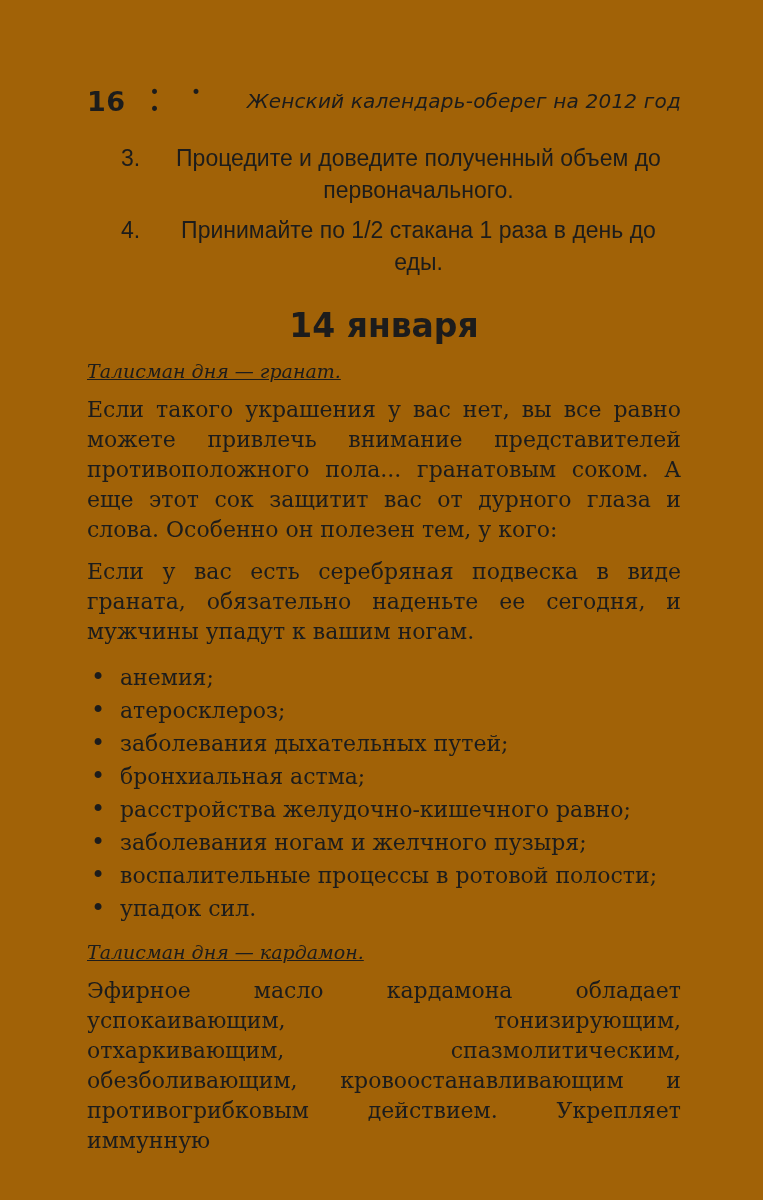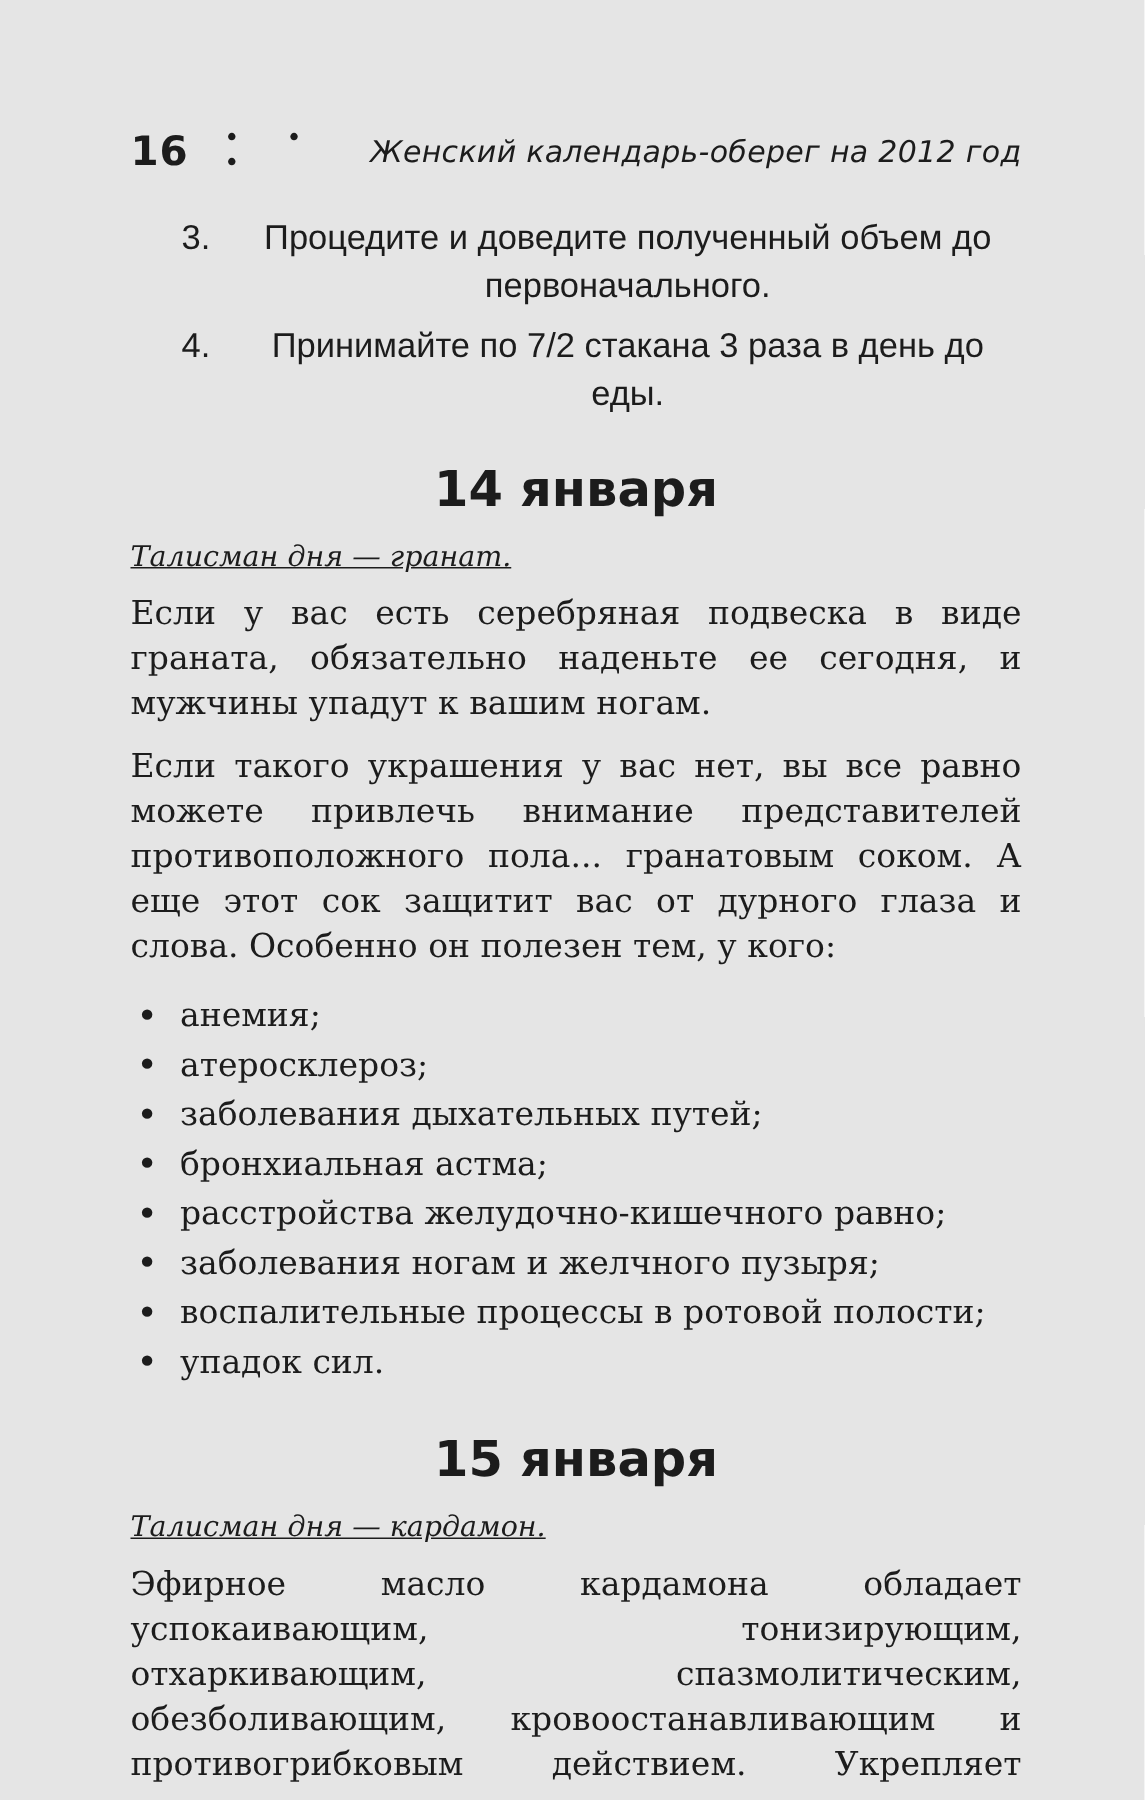--- a/index.html
+++ b/index.html
@@ -1,21 +1,21 @@
 <!DOCTYPE html>
 <html lang="ru"><head>
 <meta charset="utf-8">
 <style>
   html, body { margin: 0; padding: 0; background: #ffffff; }
   .page {
     position: relative;
     width: 763px;
     height: 1200px;
     box-sizing: border-box;
-    background: #e5e5e5;
+    background: #a16207;
     color: #1c1c1c;
     padding: 84px 82px 4px 87px;
     overflow: hidden;
     font-family: "DejaVu Serif", serif;
   }
   
   .hdr {
     display: flex;
     align-items: center;
   }
@@ -95,31 +95,31 @@
   </header>
 
   <div class="instructions" id="instructions-root">
   <div class="ins-item">
     <span class="ins-num">3.</span>
     <span class="ins-text">Процедите и доведите полученный объем до первоначального.</span>
   </div>
 
   <div class="ins-item">
     <span class="ins-num">4.</span>
-    <span class="ins-text">Принимайте по 7/2 стакана 3 раза в день до еды.</span>
+    <span class="ins-text">Принимайте по 1/2 стакана 1 раза в день до еды.</span>
   </div>
 </div>
 
   <div id="sections-root">
   <section class="day-section">
     <h2 class="section-heading">14 января</h2>
     <p class="talisman">Талисман дня — гранат.</p>
     <div class="paras">
+          <p class="body-par">Если такого украшения у вас нет, вы все равно можете привлечь внимание представителей противоположного пола... гранатовым соком. А еще этот сок защитит вас от дурного глаза и слова. Особенно он полезен тем, у кого:</p>
           <p class="body-par">Если у вас есть серебряная подвеска в виде граната, обязательно наденьте ее сегодня, и мужчины упадут к вашим ногам.</p>
-          <p class="body-par">Если такого украшения у вас нет, вы все равно можете привлечь внимание представителей противоположного пола... гранатовым соком. А еще этот сок защитит вас от дурного глаза и слова. Особенно он полезен тем, у кого:</p>
         </div>
     <ul class="bullets">
           <li class="bullet-item">
             <span class="bullet-dot">•</span>
             <span class="bullet-text">анемия;</span>
           </li>
           <li class="bullet-item">
             <span class="bullet-dot">•</span>
             <span class="bullet-text">атеросклероз;</span>
           </li>
@@ -144,21 +144,20 @@
             <span class="bullet-text">воспалительные процессы в ротовой полости;</span>
           </li>
           <li class="bullet-item">
             <span class="bullet-dot">•</span>
             <span class="bullet-text">упадок сил.</span>
           </li>
         </ul>
   </section>
 
   <section class="day-section">
-    <h2 class="section-heading">15 января</h2>
     <p class="talisman">Талисман дня — кардамон.</p>
     <div class="paras">
           <p class="body-par">Эфирное масло кардамона обладает успокаивающим, тонизирующим, отхаркивающим, спазмолитическим, обезболивающим, кровоостанавливающим и противогрибковым действием. Укрепляет иммунную</p>
         </div>
 
   </section>
 </div>
 
 </div>
 

